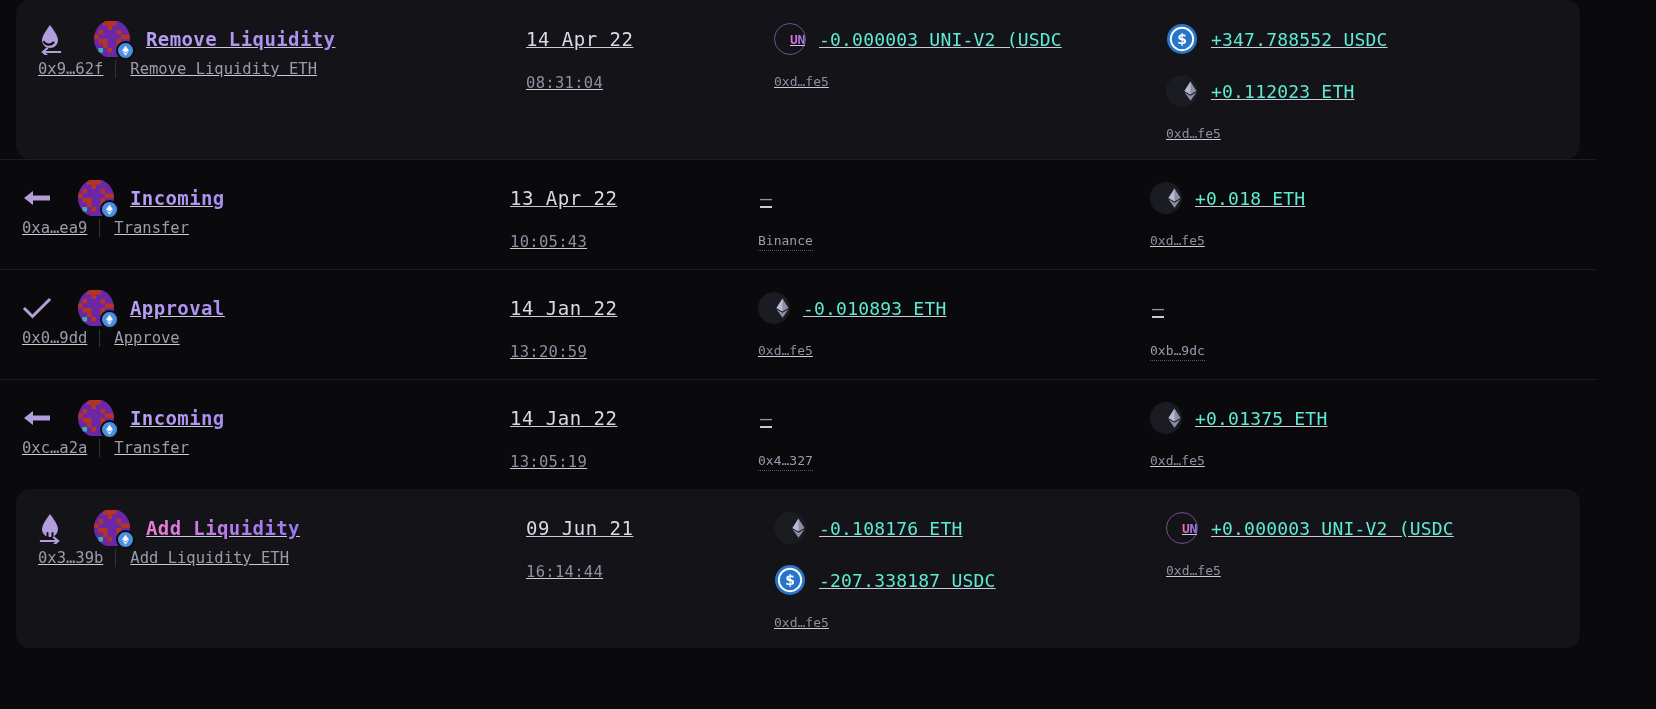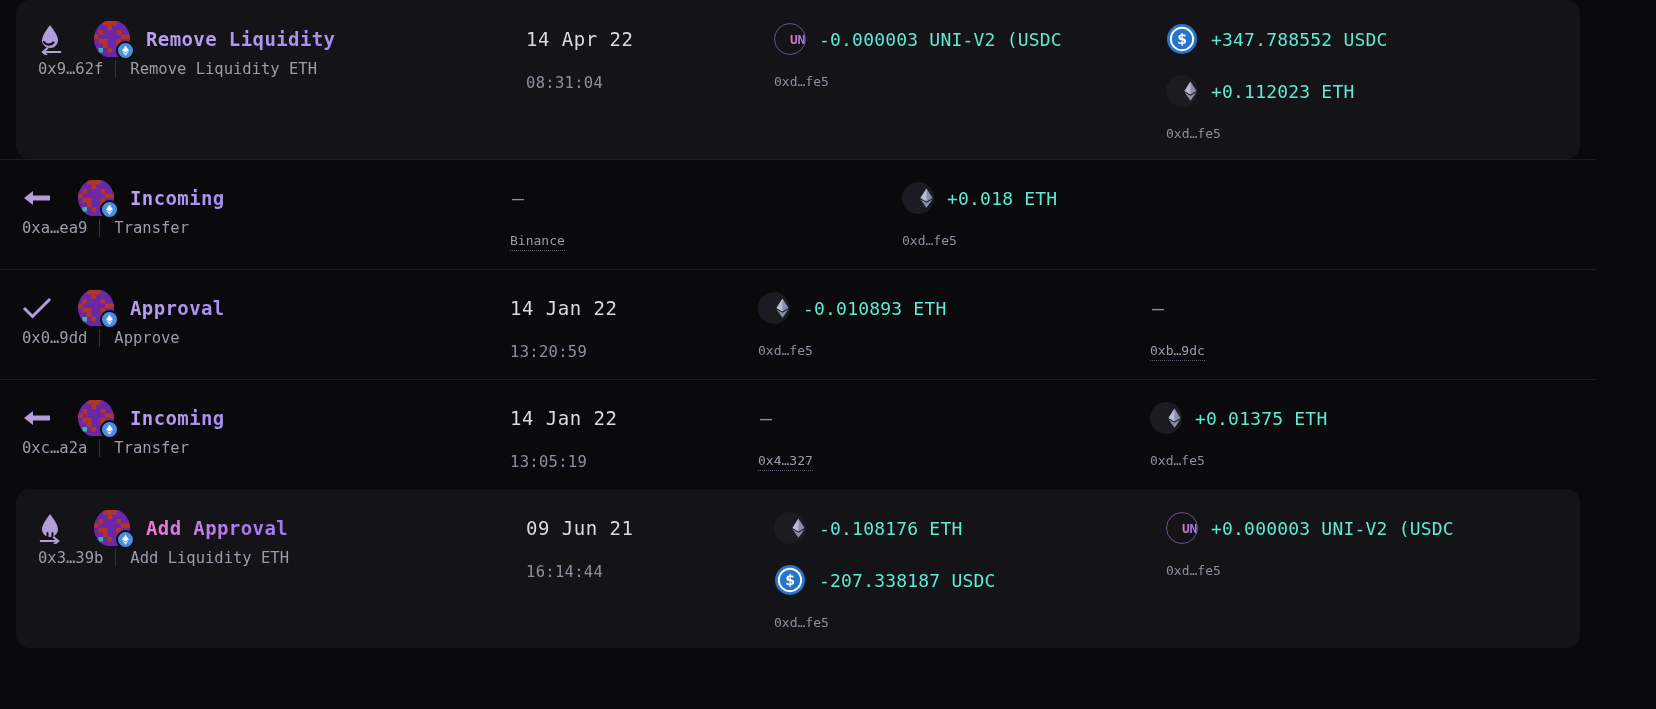--- a/index.html
+++ b/index.html
@@ -15,20 +15,21 @@
   body {
     font-family: "DejaVu Sans Mono", "Liberation Mono", monospace;
     color: #c9cbd6;
     -webkit-font-smoothing: antialiased;
   }
 
   #tx-list {
     width: 1596px;
     height: 709px;
     position: relative;
+    text-decoration: underline;
   }
 
   
   .tx-row {
     position: relative;
     display: flex;
     align-items: flex-start;
     padding: 18px 0 18px 0;
     width: 100%;
   }
@@ -355,20 +356,24 @@
           </span>
         </span>
         <span class="tx-title grad-purple">Incoming</span>
       </div>
       <div class="type-bottom">
         <span class="tx-hash">0xa…ea9</span>
         <span class="tx-method">Transfer</span>
       </div>
     </div>
 
+    <div class="col col-date">
+      <div class="date-main">13 Apr 22</div>
+      <div class="date-time">10:05:43</div>
+    </div>
 
     <div class="col col-sent"><div class="asset-dash">—</div><div class="asset-addr linkish">Binance</div></div>
     <div class="col col-recv">
         <div class="asset-line">
     <span class="asset-icon eth">
             <svg width="15" height="20" viewBox="0 0 16 22">
               <path d="M8 0.5 L14.6 11 L8 14.9 L1.4 11 Z" fill="#8a8fa8"></path>
               <path d="M8 0.5 L1.4 11 L8 14.9 Z" fill="#b6bbd0"></path>
               <path d="M8 16.3 L14.6 12.4 L8 21.6 L1.4 12.4 Z" fill="#8a8fa8"></path>
             </svg>
@@ -546,21 +551,21 @@
                 <rect x="3" y="6" width="1" height="1" fill="#b5351f"></rect>
               </svg>
             </span>
           <span class="chain-badge">
             <svg width="11" height="11" viewBox="0 0 16 16" aria-hidden="true">
               <path d="M8 1 L13 8 L8 11 L3 8 Z" fill="#ffffff" opacity="0.95"></path>
               <path d="M8 12 L13 9 L8 15.5 L3 9 Z" fill="#ffffff" opacity="0.8"></path>
             </svg>
           </span>
         </span>
-        <span class="tx-title grad-pink">Add Approval</span>
+        <span class="tx-title grad-pink">Add Liquidity</span>
       </div>
       <div class="type-bottom">
         <span class="tx-hash">0x3…39b</span>
         <span class="tx-method">Add Liquidity ETH</span>
       </div>
     </div>
 
     <div class="col col-date">
       <div class="date-main">09 Jun 21</div>
       <div class="date-time">16:14:44</div>

